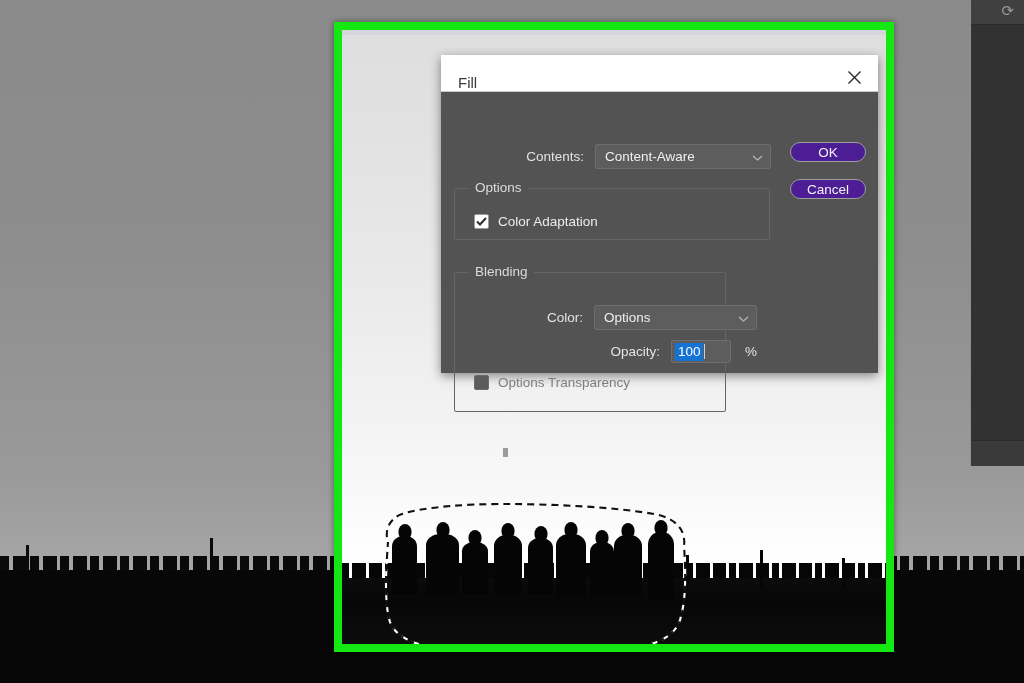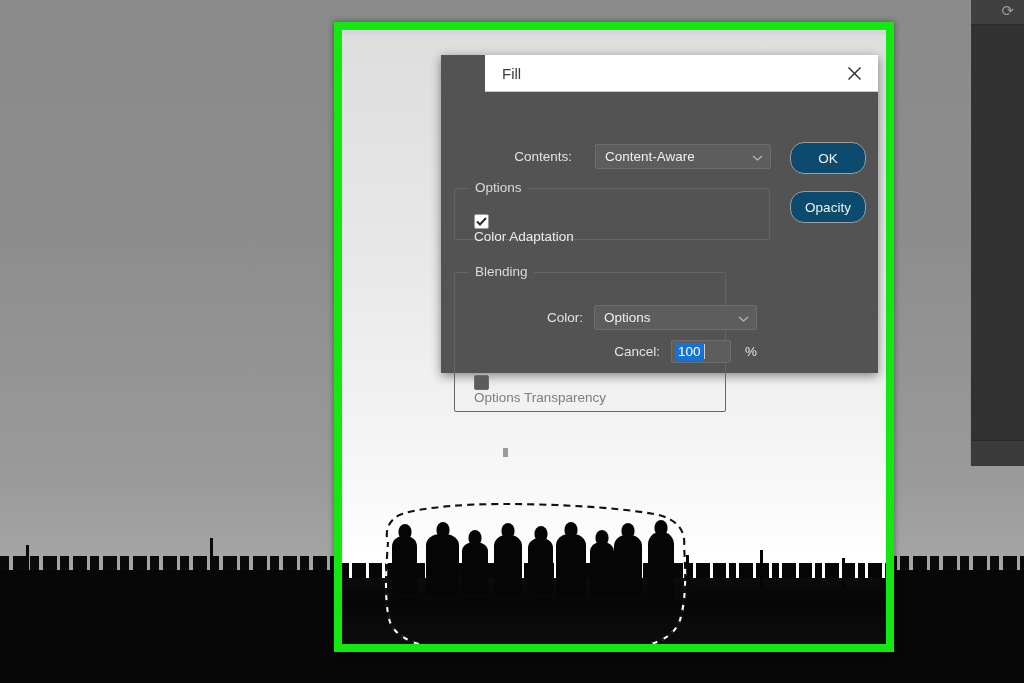--- a/index.html
+++ b/index.html
@@ -179,23 +179,22 @@
     width: 437px;
     height: 318px;
     background: #535353;
     box-shadow: 0 3px 10px rgba(0,0,0,.45);
   }
   .dialog-titlebar {
     height: 37px;
     background: #ffffff;
     border-bottom: 1px solid #c9c9c9;
     display: flex;
-    align-items: center;
+    align-items: flex-end;
     padding: 0 10px 0 17px;
-    margin-left: 44px;
   }
   .dialog-title {
     flex: 1;
     font-size: 15px;
     color: #3a3a3a;
   }
   .close-btn {
     width: 28px;
     height: 28px;
     display: flex;
@@ -221,21 +220,21 @@
   
   .contents-row {
     position: absolute;
     left: 0;
     top: 52px;
     width: 330px;
     display: flex;
     align-items: center;
     justify-content: flex-end;
   }
-  .contents-row .lbl { width: 95px; margin-right: 23px; }
+  .contents-row .lbl { width: 95px; margin-right: 11px; }
 
   .select {
     position: relative;
     height: 25px;
     background: #5d5d5d;
     border: 1px solid #6d6d6d;
     border-radius: 2px;
     display: flex;
     align-items: center;
     padding: 0 20px 0 9px;
@@ -253,24 +252,24 @@
   .select-mode { width: 163px; }
 
   
   .btn-col {
     position: absolute;
     right: 12px;
     top: 50px;
   }
   .btn {
     width: 76px;
-    height: 32px;
+    height: 20px;
     border: 1px solid #9d9d9d;
     border-radius: 14px;
-    background: #0c4a6e;
+    background: #4c1d95;
     color: #f2f2f2;
     font-size: 13.5px;
     display: flex;
     align-items: center;
     justify-content: center;
     cursor: pointer;
     margin-bottom: 17px;
   }
 
   
@@ -299,21 +298,20 @@
     top: 180px;
     width: 272px;
     height: 140px;
   }
 
   .checkrow {
     position: absolute;
     display: flex;
     align-items: flex-start;
     cursor: pointer;
-    flex-direction: column;
   }
   .checkbox {
     width: 15px;
     height: 15px;
     border: 1px solid #9b9b9b;
     background: #ffffff;
     border-radius: 2px;
     display: flex;
     align-items: center;
     justify-content: center;
@@ -476,21 +474,21 @@
           <span class="chev">
             <svg width="11" height="7" viewBox="0 0 11 7">
               <polyline points="1,1.5 5.5,5.5 10,1.5" fill="none" stroke="#b8b8b8" stroke-width="1.3"></polyline>
             </svg>
           </span>
         </div>
       </div>
 
       <div class="btn-col">
         <div class="btn">OK</div>
-        <div class="btn">Opacity</div>
+        <div class="btn">Cancel</div>
       </div>
 
       <div class="grp grp-options">
         <span class="grp-legend">Options</span>
         <div class="checkrow" style="left:19px;top:25px;">
           <span class="checkbox">
             <svg width="11" height="9" viewBox="0 0 11 9">
               <polyline points="1,4.5 4,7.5 10,1" fill="none" stroke="#2c2c2c" stroke-width="2"></polyline>
             </svg>
           </span>
@@ -507,21 +505,21 @@
             <span>Options</span>
             <span class="chev">
               <svg width="11" height="7" viewBox="0 0 11 7">
                 <polyline points="1,1.5 5.5,5.5 10,1.5" fill="none" stroke="#b8b8b8" stroke-width="1.3"></polyline>
               </svg>
             </span>
           </div>
         </div>
 
         <div class="opacity-row">
-          <span class="lbl">Cancel:</span>
+          <span class="lbl">Opacity:</span>
           <div class="num-input">
             <span class="num-sel">100</span>
             <span class="caret"></span>
           </div>
           <span class="pct">%</span>
         </div>
 
         <div class="checkrow disabled" style="left:19px;top:102px;">
           <span class="checkbox off"></span>
           <span class="ctext">Options Transparency</span>

